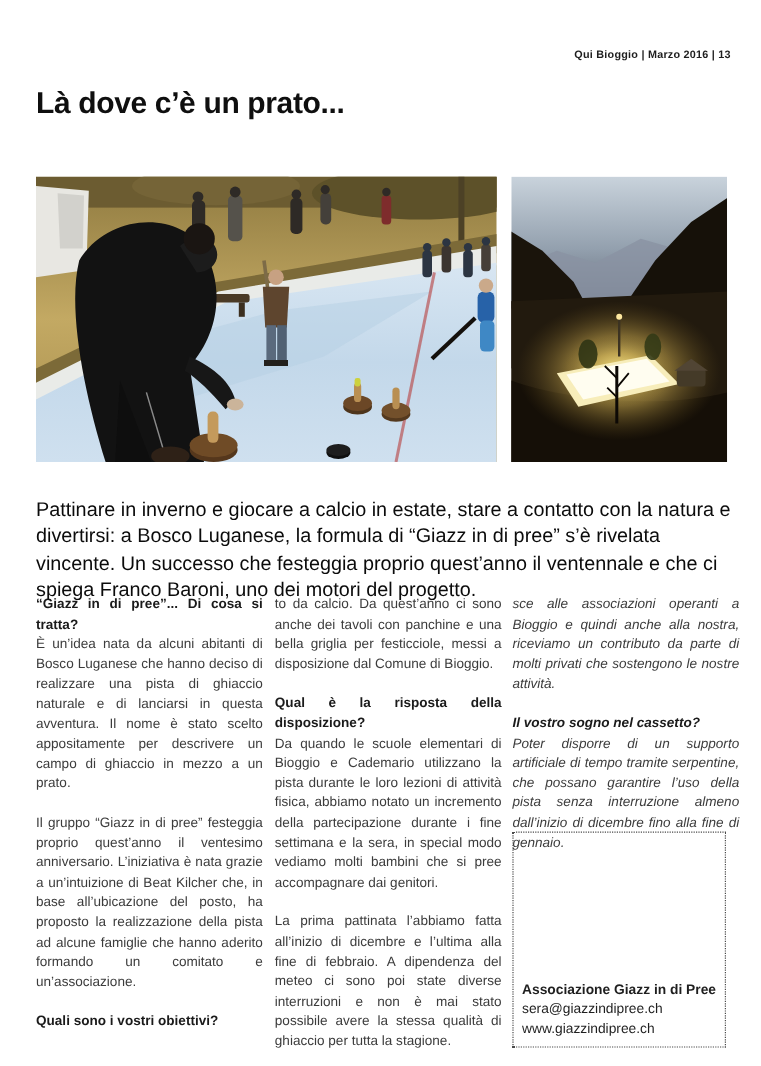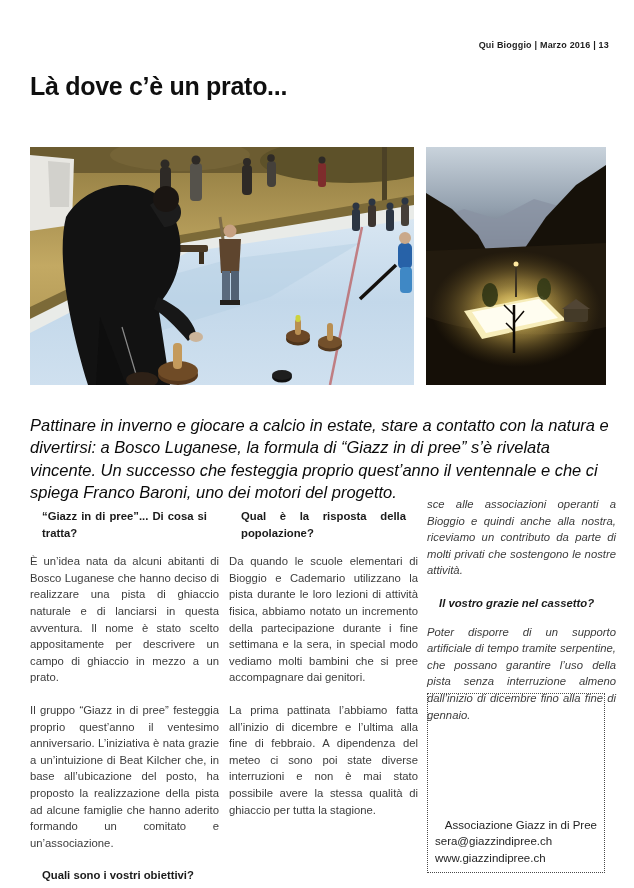--- a/index.html
+++ b/index.html
@@ -14,41 +14,41 @@
   .page-title{
     position:absolute;left:30px;top:56px;
     font-size:25px;font-weight:bold;color:#0f0f0f;letter-spacing:-.3px;margin-top:16px;
   }
   .photo{position:absolute;top:147px;height:238px;overflow:hidden;}
   .photo svg{display:block;width:100%;height:100%;}
   .photo-left{left:30px;width:384px;}
   .photo-right{left:426px;width:180px;}
   .lead{
     position:absolute;left:30px;top:397px;width:582px;
-    font-size:16.5px;line-height:22.5px;color:#0b0b0b;font-style:italic;
+    font-size:16.5px;line-height:22.5px;color:#0b0b0b;
   }
   .col{
     position:absolute;top:496px;width:189px;
     font-size:11.3px;line-height:16.6px;text-align:justify;color:#3c3c3c;
   }
   .col-1{left:30px;}
   .col-2{left:229px;}
   .col-3{left:427px;font-style:italic;}
   .qa{margin:0 0 16px 0;}
-  .q{margin:12px;font-weight:bold;color:#1a1a1a;}
+  .q{margin:0;font-weight:bold;color:#1a1a1a;}
   .a{margin:0;}
   .info-box{
     position:absolute;left:427px;top:693px;width:178px;height:180px;
     border:1px dotted #4a4a4a;box-sizing:border-box;
   }
   .info-box-content{
     position:absolute;left:7px;right:7px;bottom:5px;
     font-size:11.5px;line-height:16.8px;color:#1f1f1f;text-align:left;
   }
-  .info-name{font-weight:normal;text-align:right;}
+  .info-name{font-weight:bold;}
 </style>
 </head>
 <body>
 
 <div class="page">
 
   <div class="page-header">Qui Bioggio | Marzo 2016 | 13</div>
 
   <h1 class="page-title">Là dove c’è un prato...</h1>
 
@@ -209,35 +209,38 @@
       <p class="a">Il gruppo “Giazz in di pree” festeggia proprio quest’anno il ventesimo anniversario. L’iniziativa è nata grazie a un’intuizione di Beat Kilcher che, in base all’ubicazione del posto, ha proposto la realizzazione della pista ad alcune famiglie che hanno aderito formando un comitato e un’associazione.</p>
     </div>
     <div class="qa">
       <p class="q">Quali sono i vostri obiettivi?</p>
 
     </div>
   </div>
 
   <div class="col col-2">
     <div class="qa">
-      <p class="q">Qual è la risposta della popolazione?</p>
+      <p class="a">to da calcio. Da quest’anno ci sono anche dei tavoli con panchine e una bella griglia per festicciole, messi a disposizione dal Comune di Bioggio.</p>
+    </div>
+    <div class="qa">
+      <p class="q">Qual è la risposta della disposizione?</p>
       <p class="a">Da quando le scuole elementari di Bioggio e Cademario utilizzano la pista durante le loro lezioni di attività fisica, abbiamo notato un incremento della partecipazione durante i fine settimana e la sera, in special modo vediamo molti bambini che si pree accompagnare dai genitori.</p>
     </div>
     <div class="qa">
       <p class="a">La prima pattinata l’abbiamo fatta all’inizio di dicembre e l’ultima alla fine di febbraio. A dipendenza del meteo ci sono poi state diverse interruzioni e non è mai stato possibile avere la stessa qualità di ghiaccio per tutta la stagione.</p>
     </div>
 
   </div>
 
   <div class="col col-3">
     <div class="qa">
       <p class="a">sce alle associazioni operanti a Bioggio e quindi anche alla nostra, riceviamo un contributo da parte di molti privati che sostengono le nostre attività.</p>
     </div>
     <div class="qa">
-      <p class="q">Il vostro grazie nel cassetto?</p>
+      <p class="q">Il vostro sogno nel cassetto?</p>
       <p class="a">Poter disporre di un supporto artificiale di tempo tramite serpentine, che possano garantire l’uso della pista senza interruzione almeno dall’inizio di dicembre fino alla fine di gennaio.</p>
     </div>
   </div>
 
   <div class="info-box">
     <div class="info-box-content">
       <div class="info-name">Associazione Giazz in di Pree</div>
       <div>sera@giazzindipree.ch</div>
       <div>www.giazzindipree.ch</div>
     </div>

